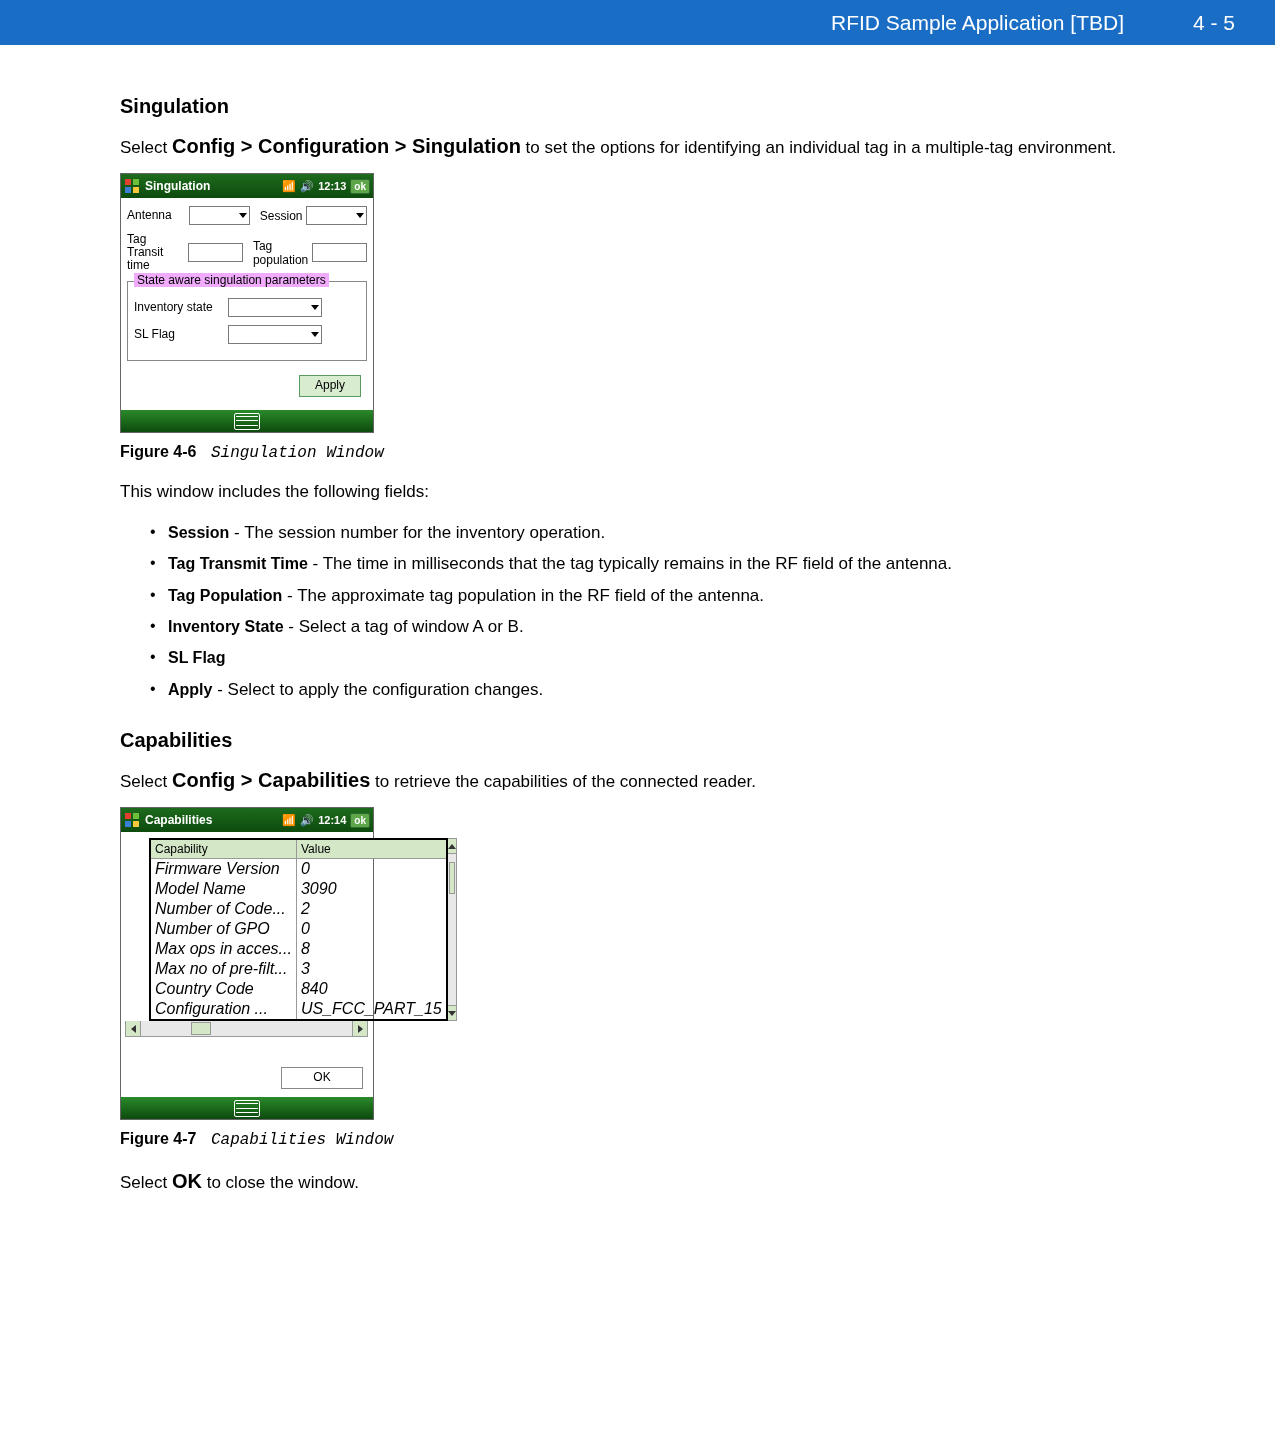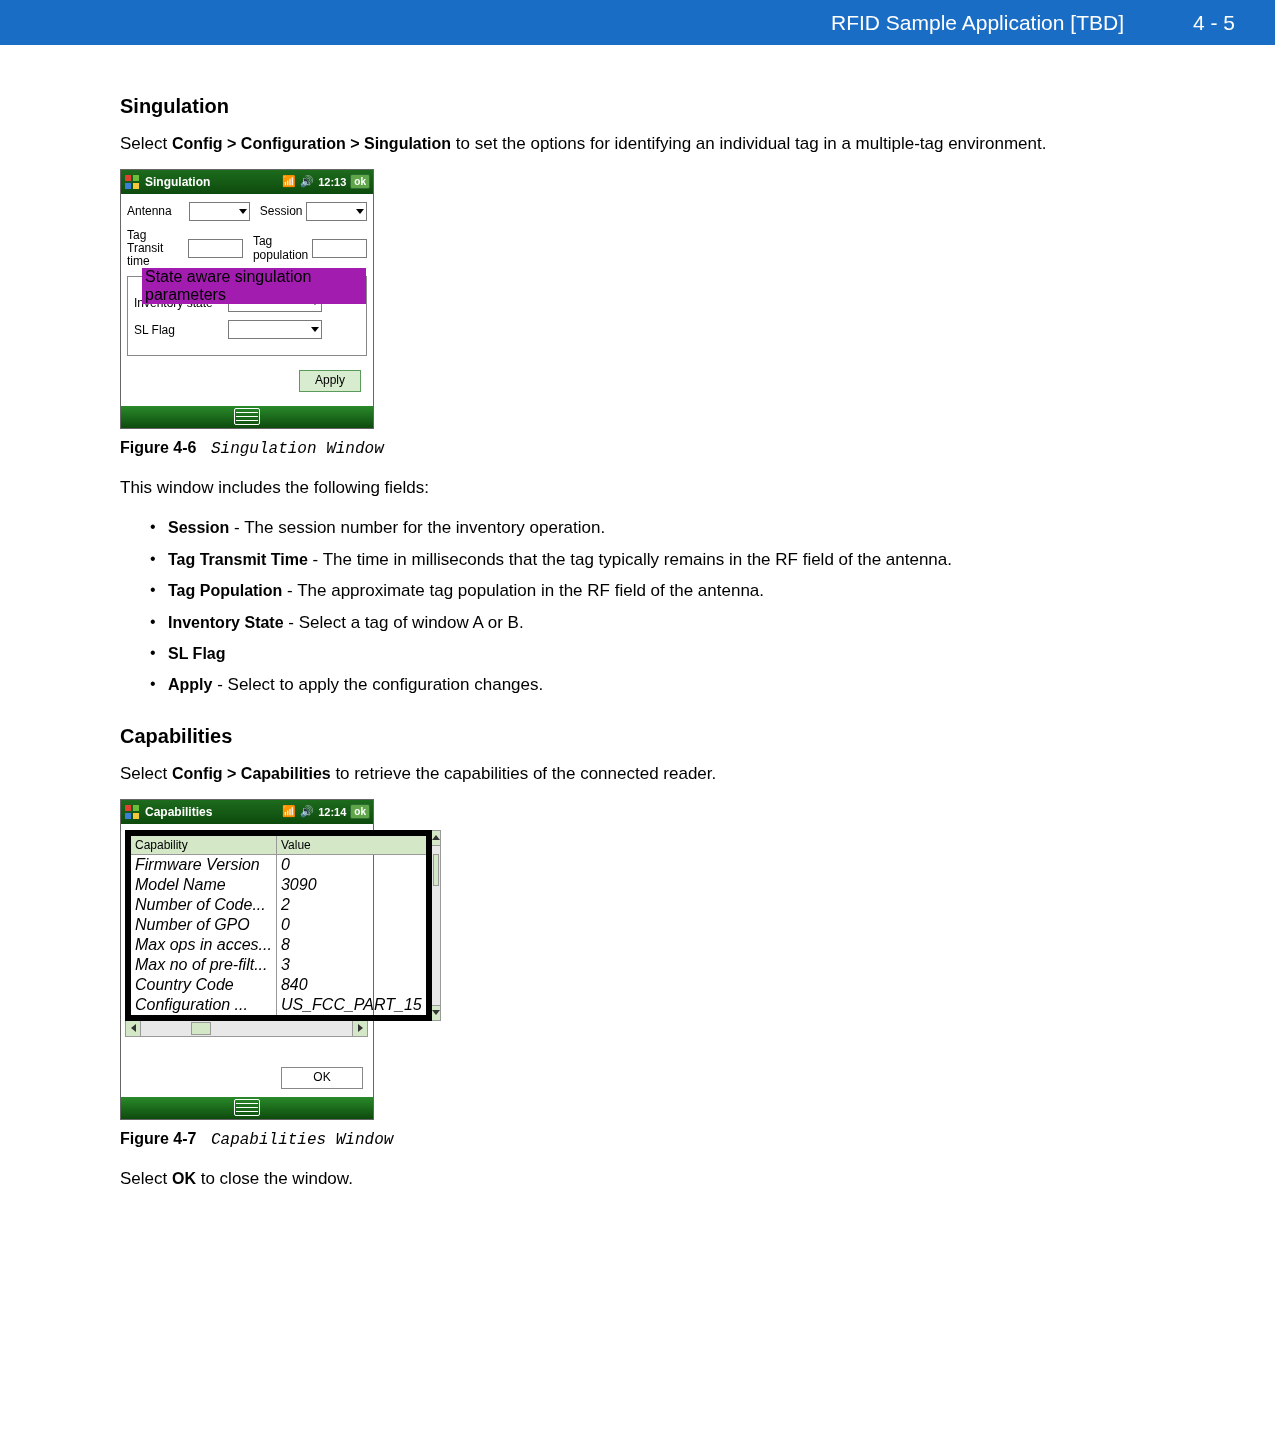--- a/index.html
+++ b/index.html
@@ -38,21 +38,21 @@
     margin: 0 0 14px 0;
   }
   p.body-text {
     font-size: 17px;
     line-height: 1.45;
     margin: 0 0 12px 0;
   }
   p.body-text .bold {
     font-weight: bold;
     font-family: Arial, sans-serif;
-    font-size: 16px;
+    font-size: 20px;
   }
   .fig-caption {
     font-size: 16px;
     margin: 10px 0 18px 0;
   }
   .fig-caption .fig-num { font-weight: bold; margin-right: 10px; }
   .fig-caption .fig-title { font-style: italic; font-family: Liberation Mono, monospace; }
   ul.fields {
     list-style: none;
     padding: 0 0 0 30px;
@@ -151,24 +151,24 @@
   }
   .fieldset {
     border: 1px solid #888;
     margin: 4px 0;
     padding: 8px 6px;
     position: relative;
   }
   .fieldset .legend {
     position: absolute;
     top: -9px;
-    left: 14px;
-    background: #a21caf;
+    left: 6px;
+    background: #f0abfc;
     padding: 0 3px;
-    font-size: 16px;
+    font-size: 12px;
   }
   .fieldset-row {
     display: flex;
     align-items: center;
     gap: 6px;
     margin: 8px 0;
   }
   .fieldset-row label { width: 88px; font-size: 12px; }
   .fieldset-row .select-box { width: 88px; }
   .apply-row {
@@ -206,24 +206,25 @@
 
   
   .cap-body {
     min-height: 220px;
     padding: 6px 4px 4px 4px;
   }
   .cap-table-wrap {
     display: flex;
   }
   .cap-table {
-    border: 6px solid #000000;
+    border: 2px solid #000000;
     border-collapse: collapse;
     font-size: 11px;
     width: 226px;
+    margin-left: 24px;
   }
   .cap-table th {
     background: #d4e8c8;
     border: 1px solid #999;
     text-align: left;
     font-weight: normal;
     padding: 2px 4px;
     font-size: 12px;
   }
   .cap-table td {

